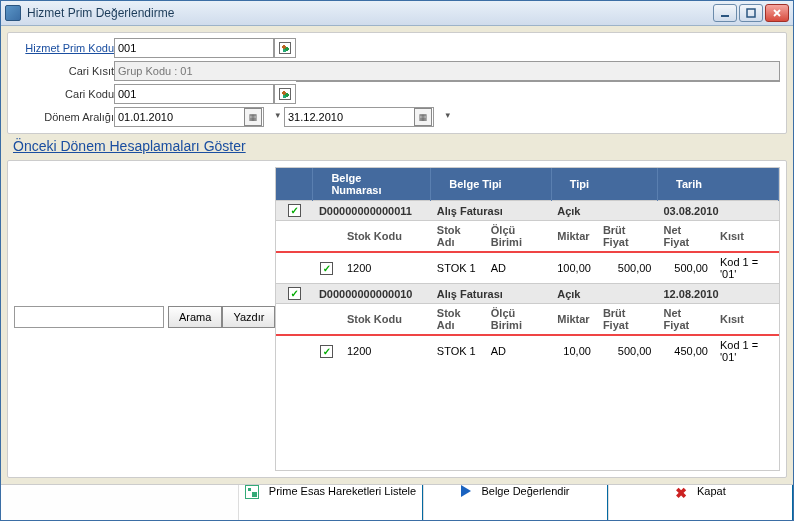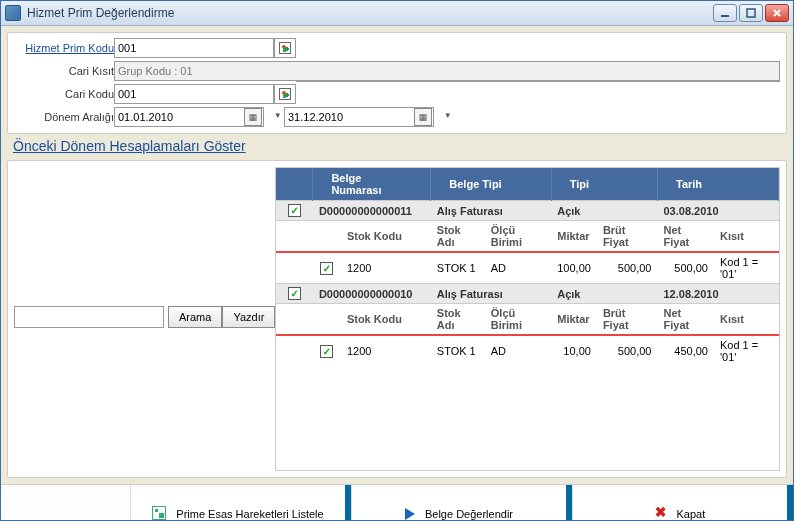--- a/index.html
+++ b/index.html
@@ -39,21 +39,21 @@
   table.grid { width:100%; border-collapse:collapse; font:inherit;}
   .grid th { background:#446a9e; color:#fff; text-align:left; font-weight:bold; padding:4px 18px; font-size:11px; border-right:1px solid #5a7fb0;}
   .grid td { padding:3px 6px; border-bottom:0; }
   tr.group-row td { background:#e9e9e9; font-weight:bold; color:#333; border-top:1px solid #ccc; border-bottom:1px solid #ccc;}
   tr.subhead td { color:#555; font-weight:bold; background:#fff; border-bottom:2px solid #ef4444;}
   tr.data-row td { background:#fff;}
   .chk-cell{ width:28px; text-align:center;}
   .chk { width:13px; height:13px; border:1px solid #555; display:inline-flex; align-items:center; justify-content:center; background:#fff; color:#0a0; font-size:10px; font-weight:bold; cursor:pointer;}
   .num { text-align:right; }
   .bottom-bar { height:36px; border-top:1px solid #ccc; background:#fefefe; display:flex; align-items:stretch; justify-content:flex-end;}
-  .bottom-bar .bbtn { width:221px; display:flex; align-items:flex-end; justify-content:center; gap:10px; border-left:1px solid #ddd; border-right:6px solid #0369a1; cursor:pointer; font:inherit; background:#fff;}
+  .bottom-bar .bbtn { width:185px; display:flex; align-items:flex-start; justify-content:center; gap:10px; border-left:1px solid #ddd; border-right:1px solid #0369a1; cursor:pointer; font:inherit; background:#fff;}
   .bbtn .ico { display:inline-block;}
   .ico-tree { width:14px; height:14px; border:1px solid #3a7; position:relative;}
   .ico-tree::before{content:"";position:absolute;left:2px;top:2px;width:3px;height:3px;background:#3a7;}
   .ico-tree::after{content:"";position:absolute;left:6px;top:6px;width:5px;height:5px;background:#3a7;}
   .ico-play { width:0; height:0; border-top:6px solid transparent; border-bottom:6px solid transparent; border-left:10px solid #1a63c0;}
   .ico-x { color:#c22; font-weight:bold; font-size:14px;}
 </style>
 </head>
 <body>
 

